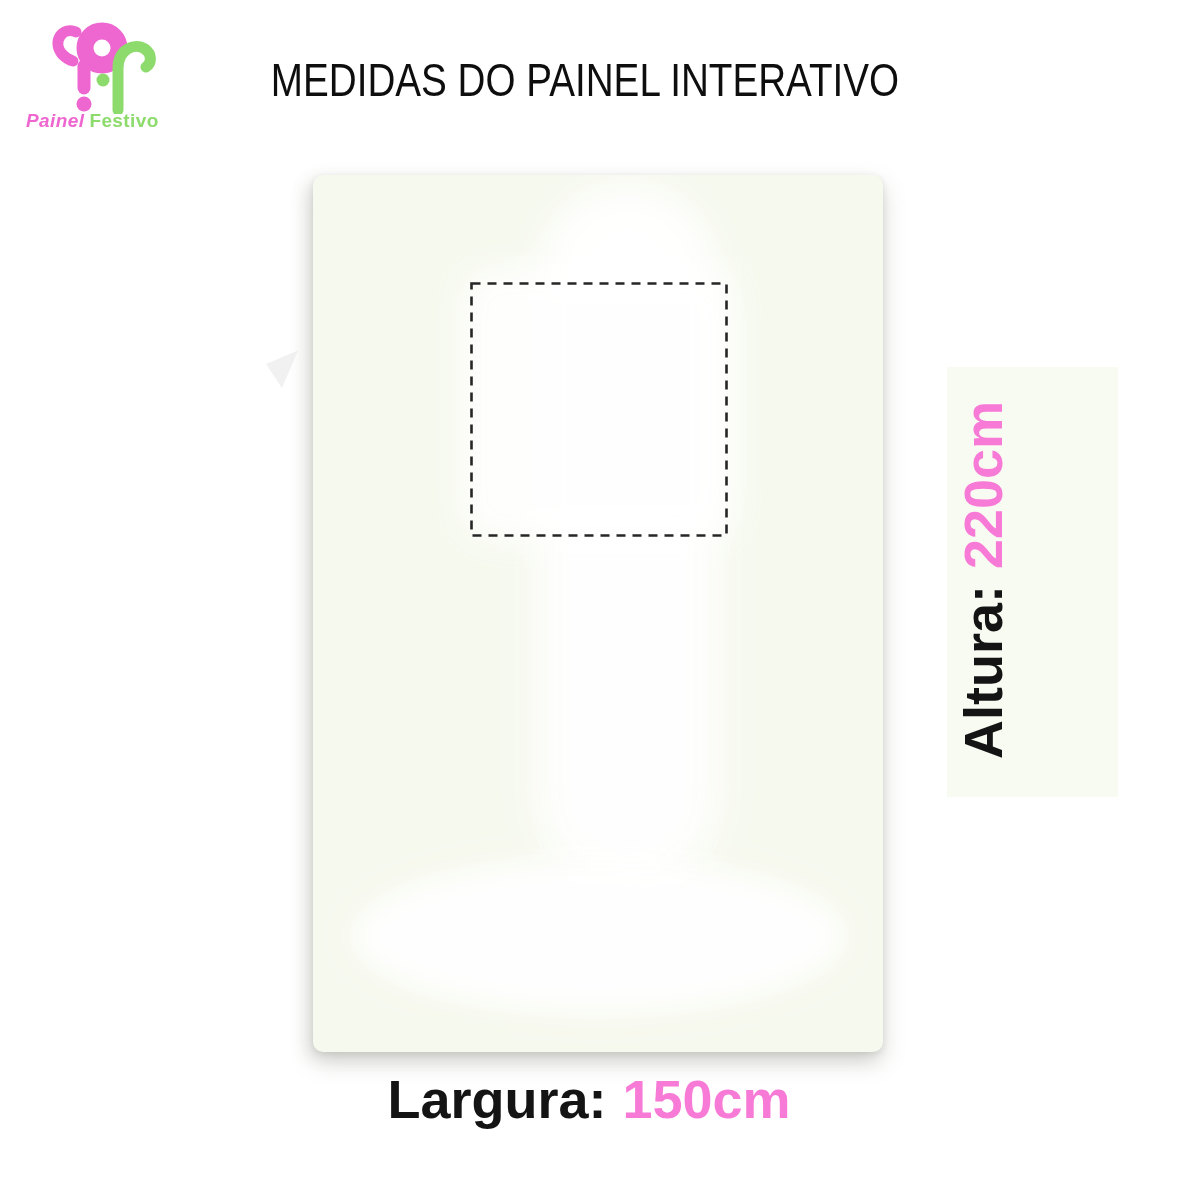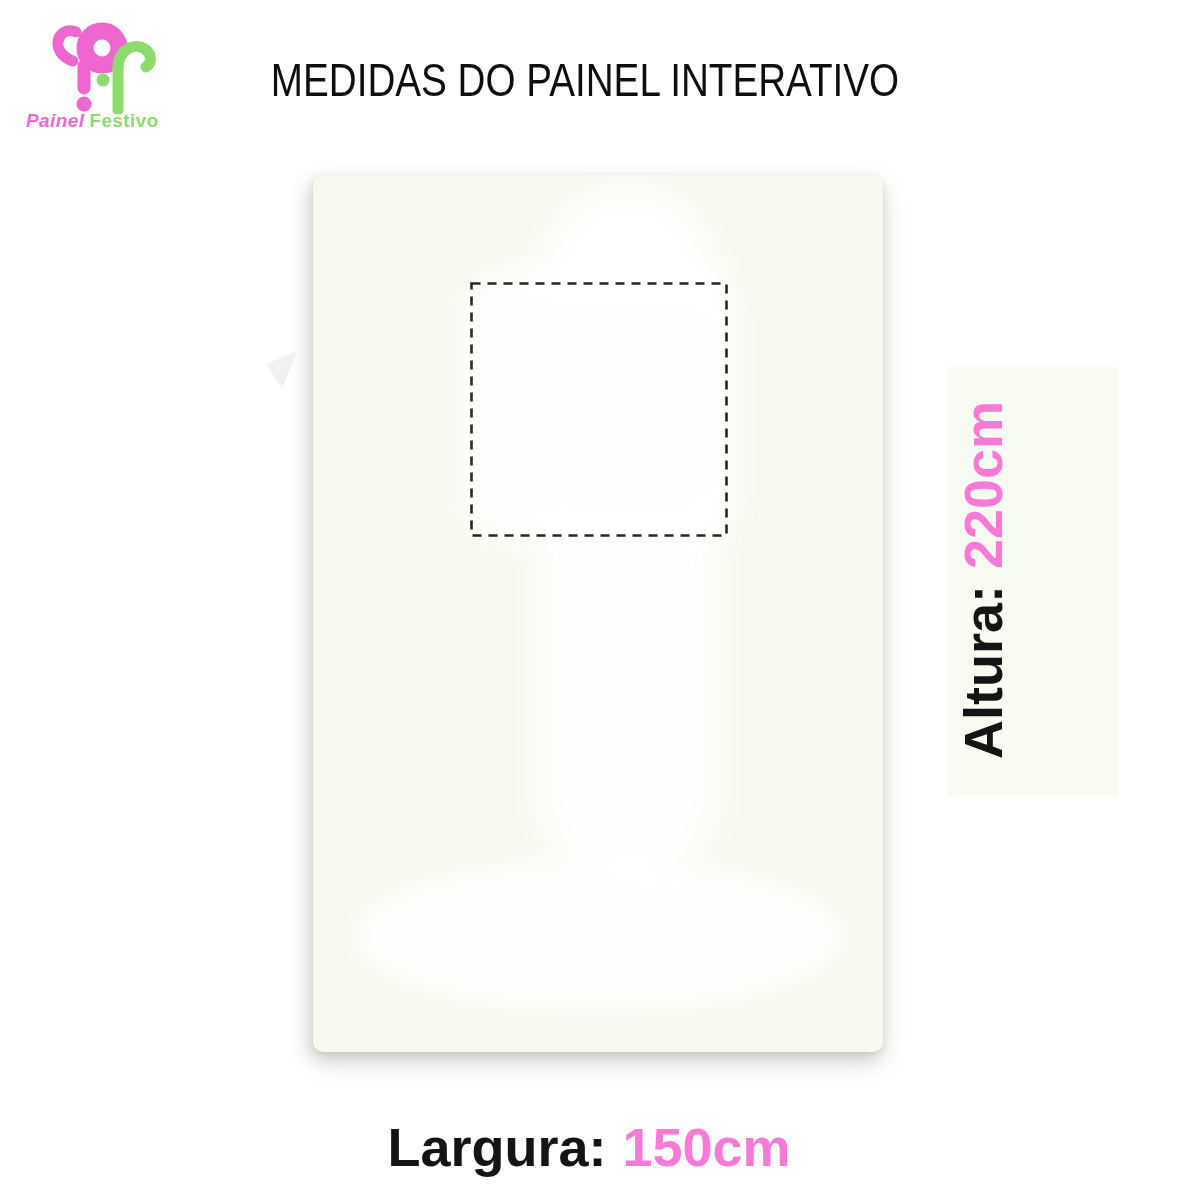--- a/index.html
+++ b/index.html
@@ -69,21 +69,21 @@
   .height-label{
     position:absolute;left:983px;top:580px;
     transform:translate(-50%,-50%) rotate(-90deg);
     white-space:nowrap;
     font-size:54px;font-weight:700;color:#141414;
   }
   .height-label .value{color:#f87ad7;margin-left:16px;}
 
   
   .width-label{
-    position:absolute;left:0;top:1116px;width:1178px;
+    position:absolute;left:0;top:1068px;width:1178px;
     text-align:center;white-space:nowrap;
     font-size:54px;font-weight:700;color:#141414;
   }
   .width-label .value{color:#f87ad7;margin-left:16px;}
 </style>
 </head>
 <body>
 
 <div class="stage">
 

